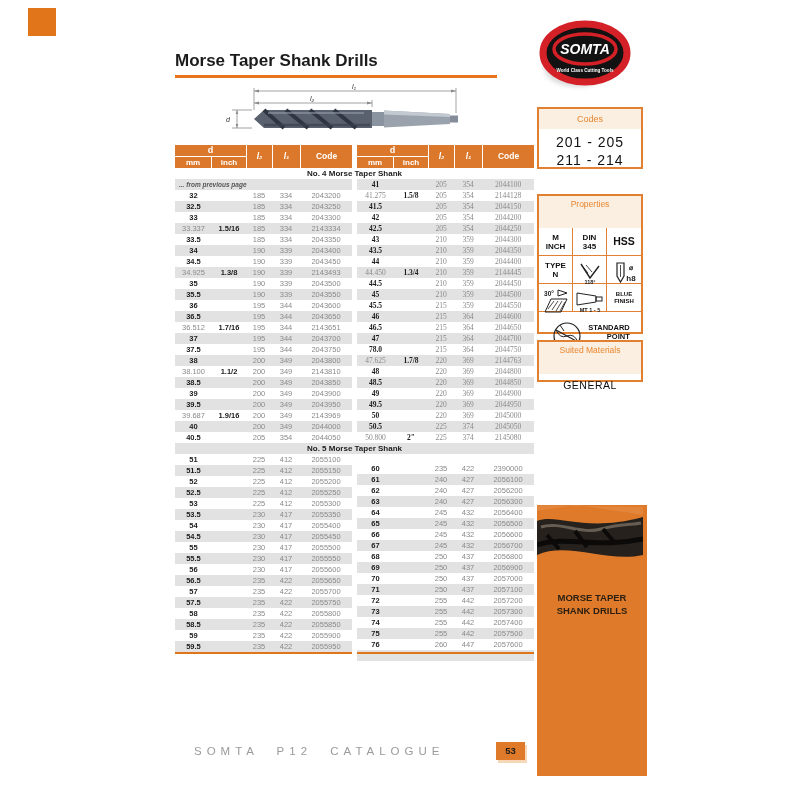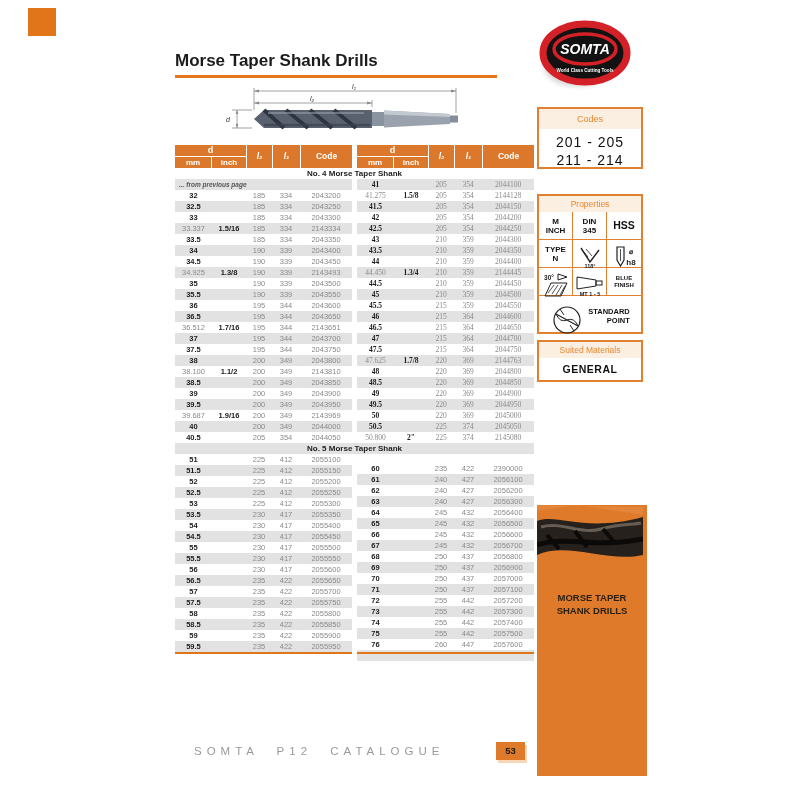--- a/index.html
+++ b/index.html
@@ -45,40 +45,40 @@
   .c-l2{width:26px;}
   .c-l1{width:28px;}
   .c-code{width:52px;}
   .c.prev{width:100%;text-align:left;padding-left:4px;font-size:6.5px;font-style:italic;
           font-weight:bold;color:#555;}
   .tbl-bottom{position:absolute;width:177px;height:2px;background:#E0751A;}
 
   
   .sbox{position:absolute;left:537px;width:106px;border:2px solid #E08030;background:#fff;box-sizing:border-box;}
   .sbox .stitle{background:#FBEFE2;color:#E8872F;font-size:8.5px;text-align:center;
-                height:16px;line-height:16px;}
+                height:32px;line-height:16px;}
   .codes-box{top:107px;height:62px;}
   .codes-box .stitle{height:20px;line-height:20px;font-size:9px;}
   .codes-line{font-size:14px;font-weight:normal;color:#111;text-align:center;line-height:18px;letter-spacing:1px;}
   .codes-body{padding-top:4px;}
 
   .props-box{top:194px;height:140px;}
   .pgrid{display:flex;flex-wrap:wrap;}
   .pcell{box-sizing:border-box;width:34px;height:28px;border-right:1.5px solid #E08030;
          border-bottom:1.5px solid #E08030;display:flex;align-items:center;justify-content:center;
          font-size:8px;font-weight:bold;color:#111;text-align:center;white-space:pre-line;line-height:9px;}
   .pcell:nth-child(3n){border-right:none;width:34px;}
   .pcell.big{font-size:10.5px;}
   .pcell.small{font-size:6px;line-height:7px;}
   .pwide{box-sizing:border-box;width:102px;height:40px;display:flex;align-items:center;
          justify-content:center;gap:4px;font-size:7.5px;font-weight:bold;color:#111;
          white-space:pre-line;line-height:9px;text-align:right;}
 
   .mat-box{top:340px;height:42px;}
-  .mat-value{font-size:10.5px;font-weight:bold;color:#111;text-align:center;line-height:22px;letter-spacing:0.5px;}
+  .mat-value{font-size:10.5px;font-weight:normal;color:#111;text-align:center;line-height:22px;letter-spacing:0.5px;}
 
   
   .card{position:absolute;left:537px;top:505px;width:110px;height:271px;background:#DF7A2A;}
   .card-title{margin-top:16px;text-align:center;font-size:9.5px;font-weight:bold;color:#2b2013;
               white-space:pre-line;line-height:13px;}
 
   
   .footer-text{position:absolute;left:194px;top:745px;font-size:11.5px;color:#9a9a9a;
                letter-spacing:5px;word-spacing:10px;}
   .page-badge{position:absolute;left:496px;top:742px;width:29px;height:18px;background:#DF7A2A;
@@ -441,21 +441,21 @@
           <div class="c c-code">2044650</div>
         </div>
         <div class="trow gray">
           <div class="c c-mm b">47</div>
           <div class="c c-inch b"></div>
           <div class="c c-l2">215</div>
           <div class="c c-l1">364</div>
           <div class="c c-code">2044700</div>
         </div>
         <div class="trow">
-          <div class="c c-mm b">47.5</div>
+          <div class="c c-mm b">78.0</div>
           <div class="c c-inch b"></div>
           <div class="c c-l2">215</div>
           <div class="c c-l1">364</div>
           <div class="c c-code">2044750</div>
         </div>
         <div class="trow gray">
           <div class="c c-mm">47.625</div>
           <div class="c c-inch b">1.7/8</div>
           <div class="c c-l2">220</div>
           <div class="c c-l1">369</div>

